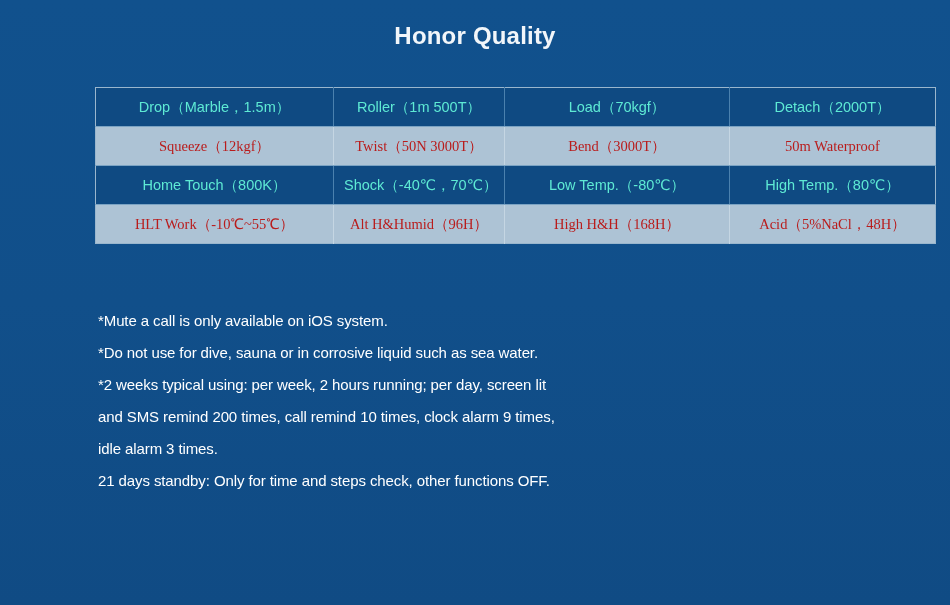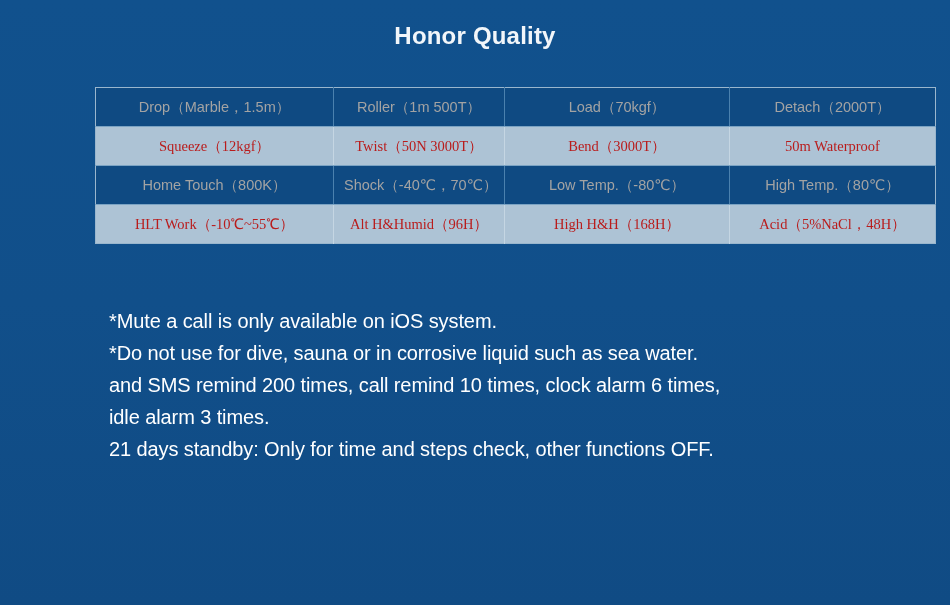--- a/index.html
+++ b/index.html
@@ -49,21 +49,21 @@
     height: 38px;
     padding: 0 10px;
     text-align: center;
     vertical-align: middle;
     font-size: 14.5px;
     white-space: nowrap;
     overflow: hidden;
   }
   .row-dark td {
     background: #0f4a82;
-    color: #a3a3a3;
+    color: #5eead4;
     border-right: 1px solid #4b81ae;
     border-bottom: 1px solid #7ba3c3;
   }
   .row-light td {
     background: #adc3d5;
     color: #b91c1c;
     border-right: 1px solid #c5d6e3;
     border-bottom: 1px solid #7ba3c3;
     font-family: Liberation Serif, serif;
   }
@@ -74,25 +74,25 @@
     border-right: none;
   }
   .c1 { width: 217px; }
   .c2 { width: 150px; }
   .c3 { width: 204px; }
   .c4 { width: 185px; }
 
   
   .notes {
     position: absolute;
-    left: 109px;
+    left: 98px;
     top: 305px;
     width: 800px;
     color: #ffffff;
-    font-size: 20px;
+    font-size: 15px;
     line-height: 32px;
     font-weight: 400;
     letter-spacing: -0.1px;
   }
   .notes p {
     margin: 0;
     padding: 0;
     white-space: nowrap;
   }
 </style>
@@ -134,18 +134,19 @@
         <td class="c4">Acid（5%NaCl，48H）</td>
       </tr>
 
 
     </tbody>
   </table>
 
   <div class="notes">
     <p>*Mute a call is only available on iOS system.</p>
     <p>*Do not use for dive, sauna or in corrosive liquid such as sea water.</p>
-    <p>and SMS remind 200 times, call remind 10 times, clock alarm 6 times,</p>
+    <p>*2 weeks typical using: per week, 2 hours running; per day, screen lit</p>
+    <p>and SMS remind 200 times, call remind 10 times, clock alarm 9 times,</p>
     <p>idle alarm 3 times.</p>
     <p>21 days standby: Only for time and steps check, other functions OFF.</p>
   </div>
 
 </div>
 
 </body></html>

